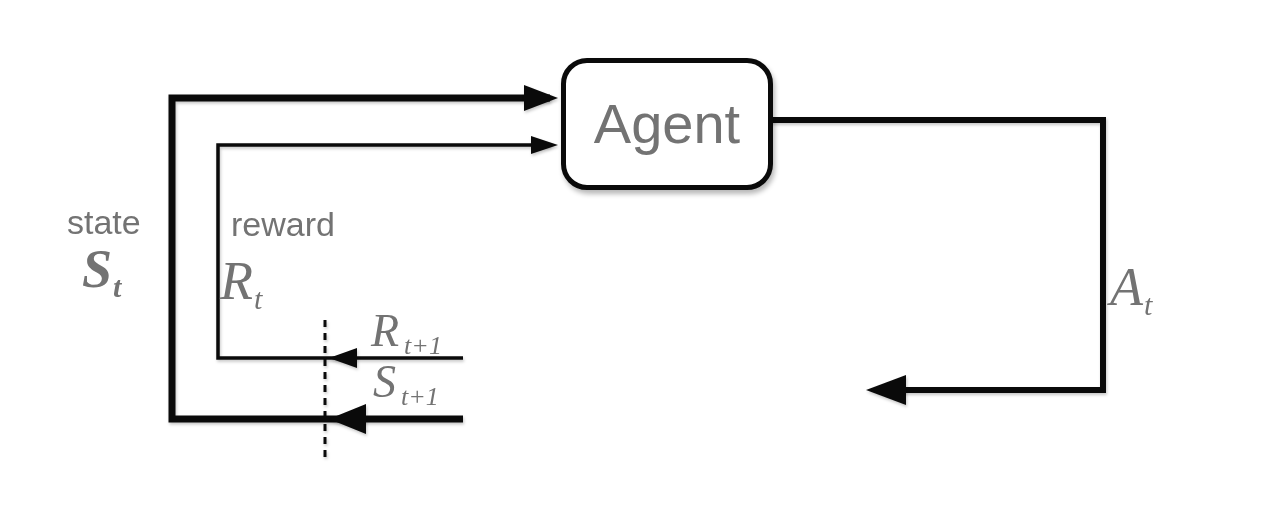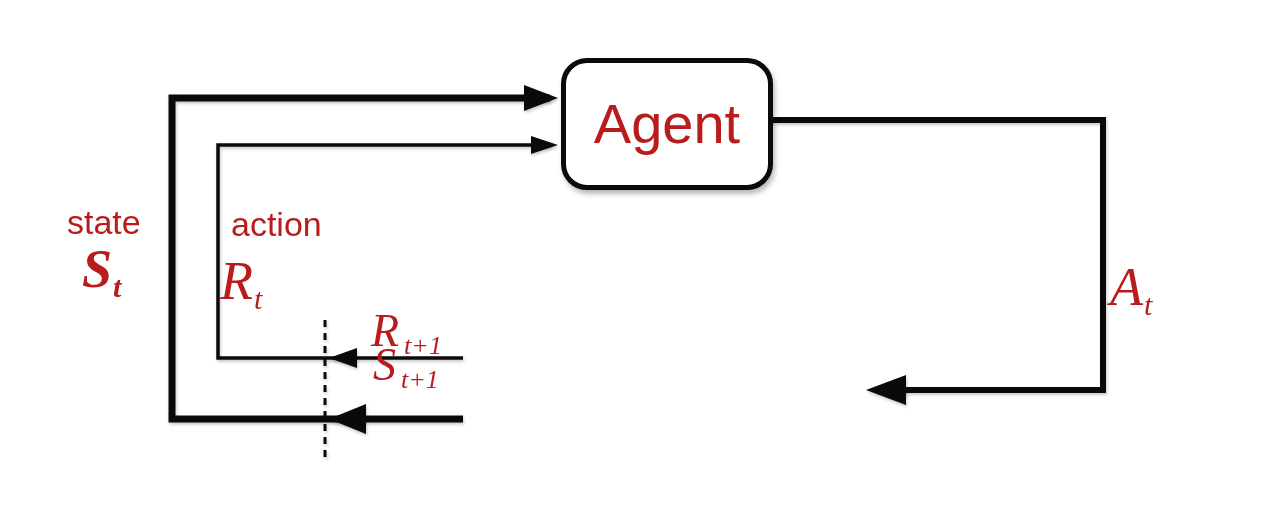--- a/index.html
+++ b/index.html
@@ -7,21 +7,21 @@
     padding: 0;
     background: #ffffff;
   }
   .canvas {
     position: relative;
     width: 1282px;
     height: 526px;
     background: #ffffff;
     overflow: hidden;
     font-family: "Liberation Sans", sans-serif;
-    color: #b91c1c;
+    color: #737373;
   }
   svg.edges {
     position: absolute;
     left: 0;
     top: 0;
     z-index: 1;
   }
   svg.edges .ink {
     filter: drop-shadow(1px 2px 1.5px rgba(0,0,0,0.22));
   }
@@ -71,21 +71,21 @@
   .math .sub { font-size: 30px; position: relative; top: 10px; margin-left: 1px; }
   .math.small .sym { font-size: 46px; }
   .math.small .sub { font-size: 26px; position: relative; top: 8px; margin-left: 5px; }
   .word.state  { left: 67px;  top: 205px; text-align: center; }
   .math.state  { left: 82px;  top: 242px; font-weight: bold; }
   .word.reward { left: 231px; top: 207px; }
   .math.reward { left: 220px; top: 242px; margin-top: 12px; }
   .word.action { left: 1117px; top: 221px; }
   .math.action { left: 1110px; top: 260px; }
   .math.reward-next { left: 371px; top: 308px; }
-  .math.state-next  { left: 373px; top: 342px; }
+  .math.state-next  { left: 373px; top: 359px; }
 </style>
 </head>
 <body>
 
 <div class="canvas">
 
   <svg class="edges" width="1282" height="526" viewBox="0 0 1282 526">
     <g class="ink" stroke="#0a0a0a" fill="none">
 
       <polyline points="463,419 172,419 172,98 550,98" stroke-width="7"></polyline>
@@ -106,21 +106,21 @@
   </svg>
 
   <div class="node agent">
     <span>Agent</span>
   </div>
 
 
   <span class="word state">state</span>
   <span class="math state"><span class="sym">S</span><span class="sub">t</span></span>
 
-  <span class="word reward">action</span>
+  <span class="word reward">reward</span>
   <span class="math reward"><span class="sym">R</span><span class="sub">t</span></span>
 
   <span class="math action"><span class="sym">A</span><span class="sub">t</span></span>
 
   <span class="math small reward-next"><span class="sym">R</span><span class="sub">t+1</span></span>
 
   <span class="math small state-next"><span class="sym">S</span><span class="sub">t+1</span></span>
 
 </div>
 

